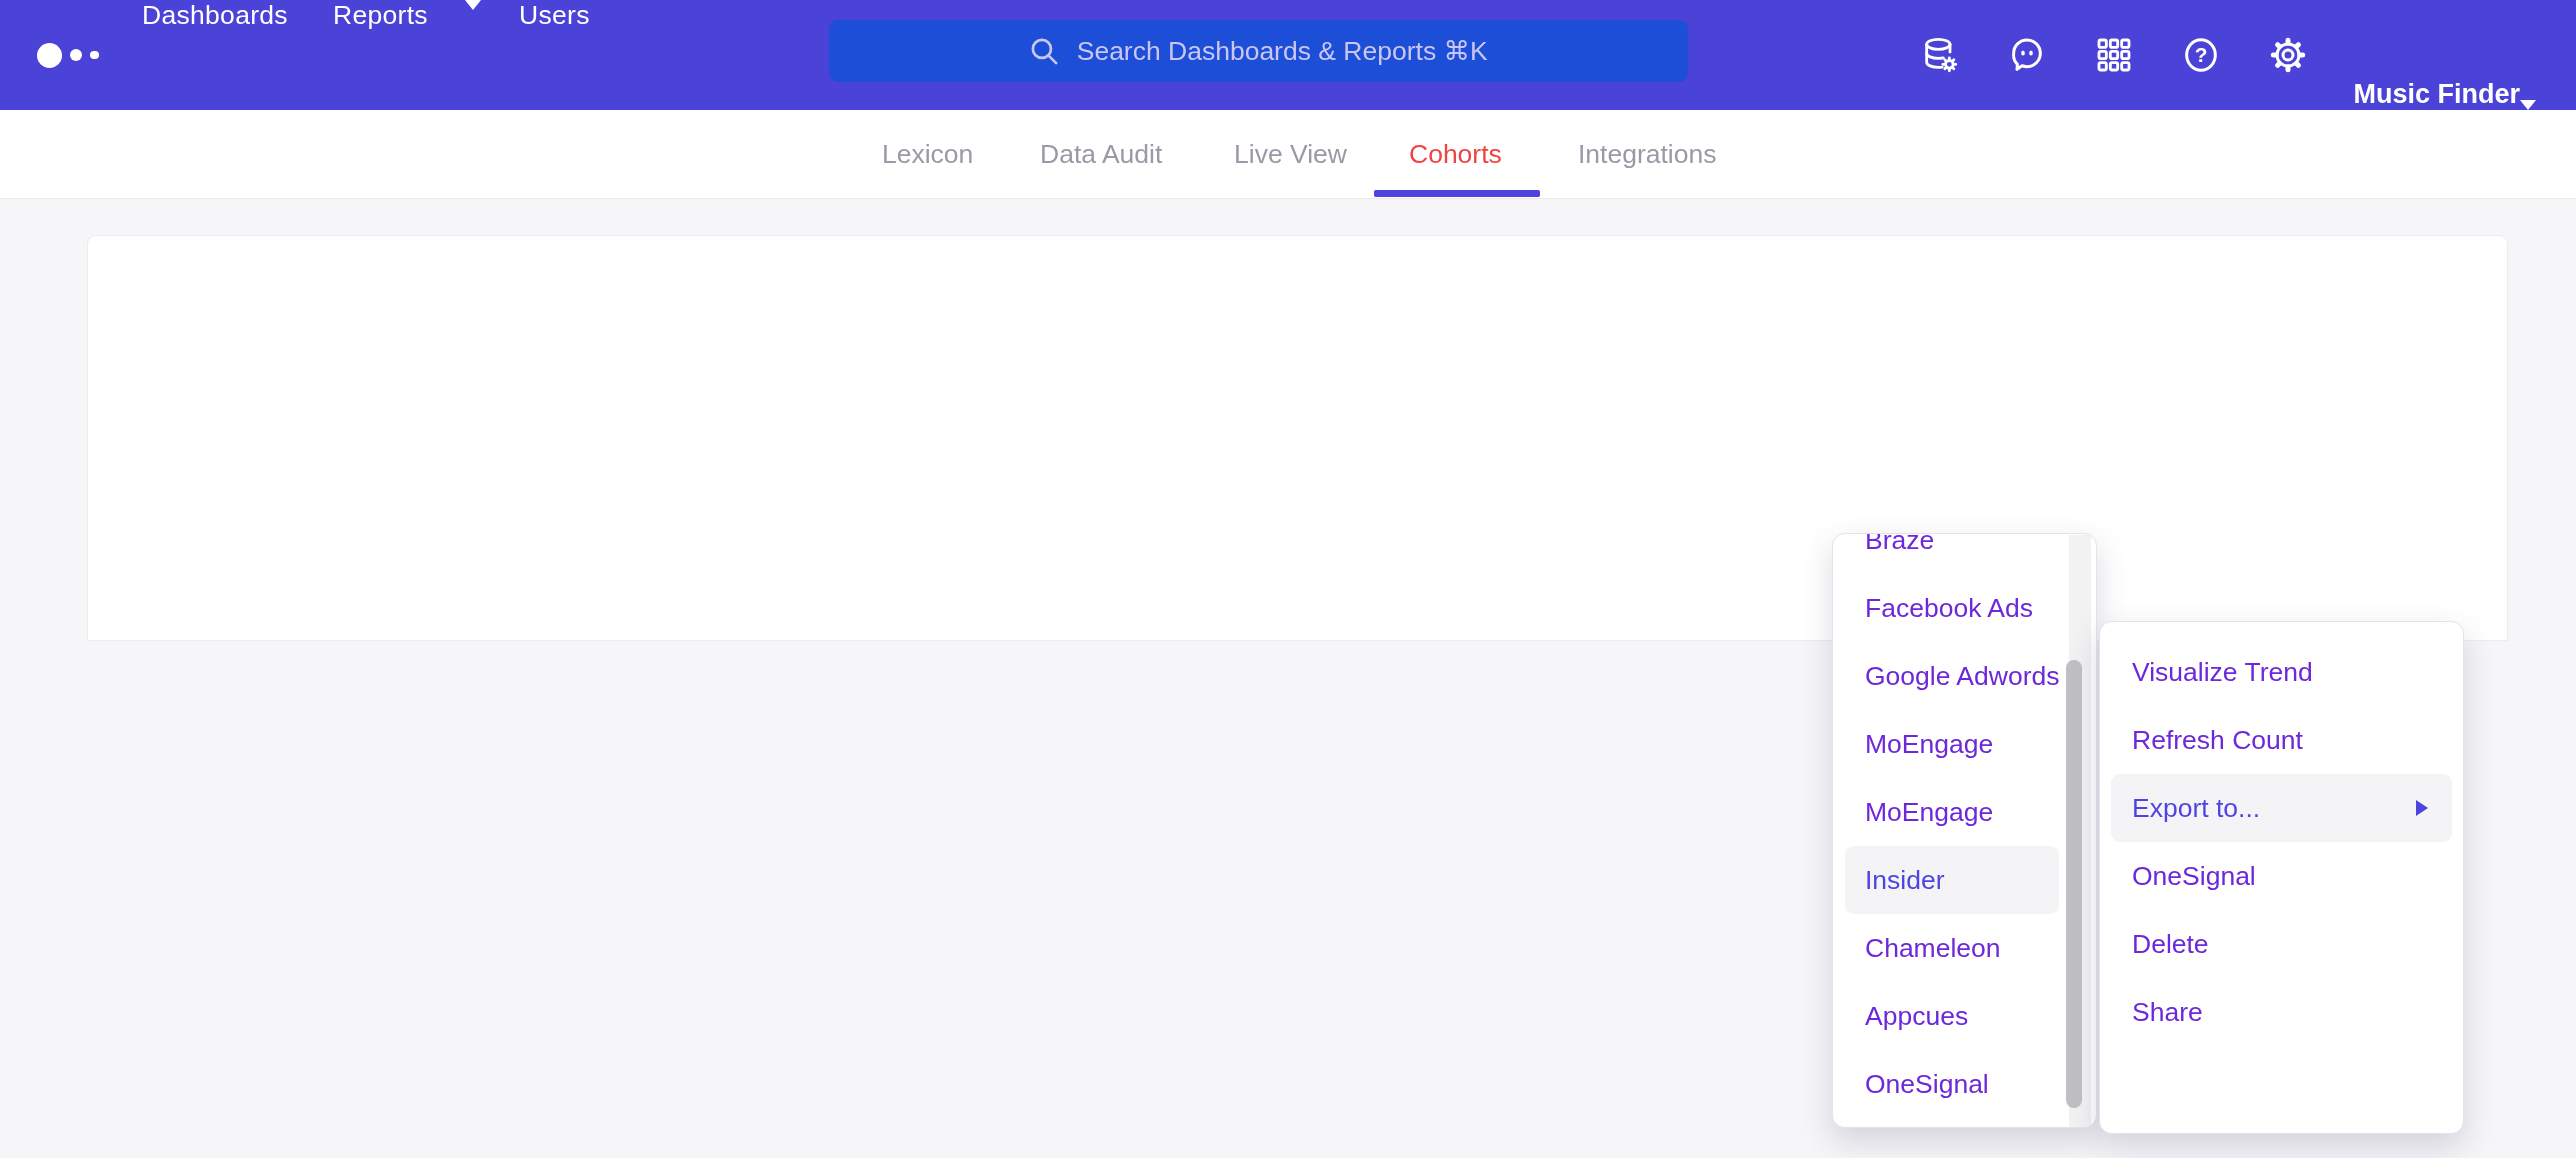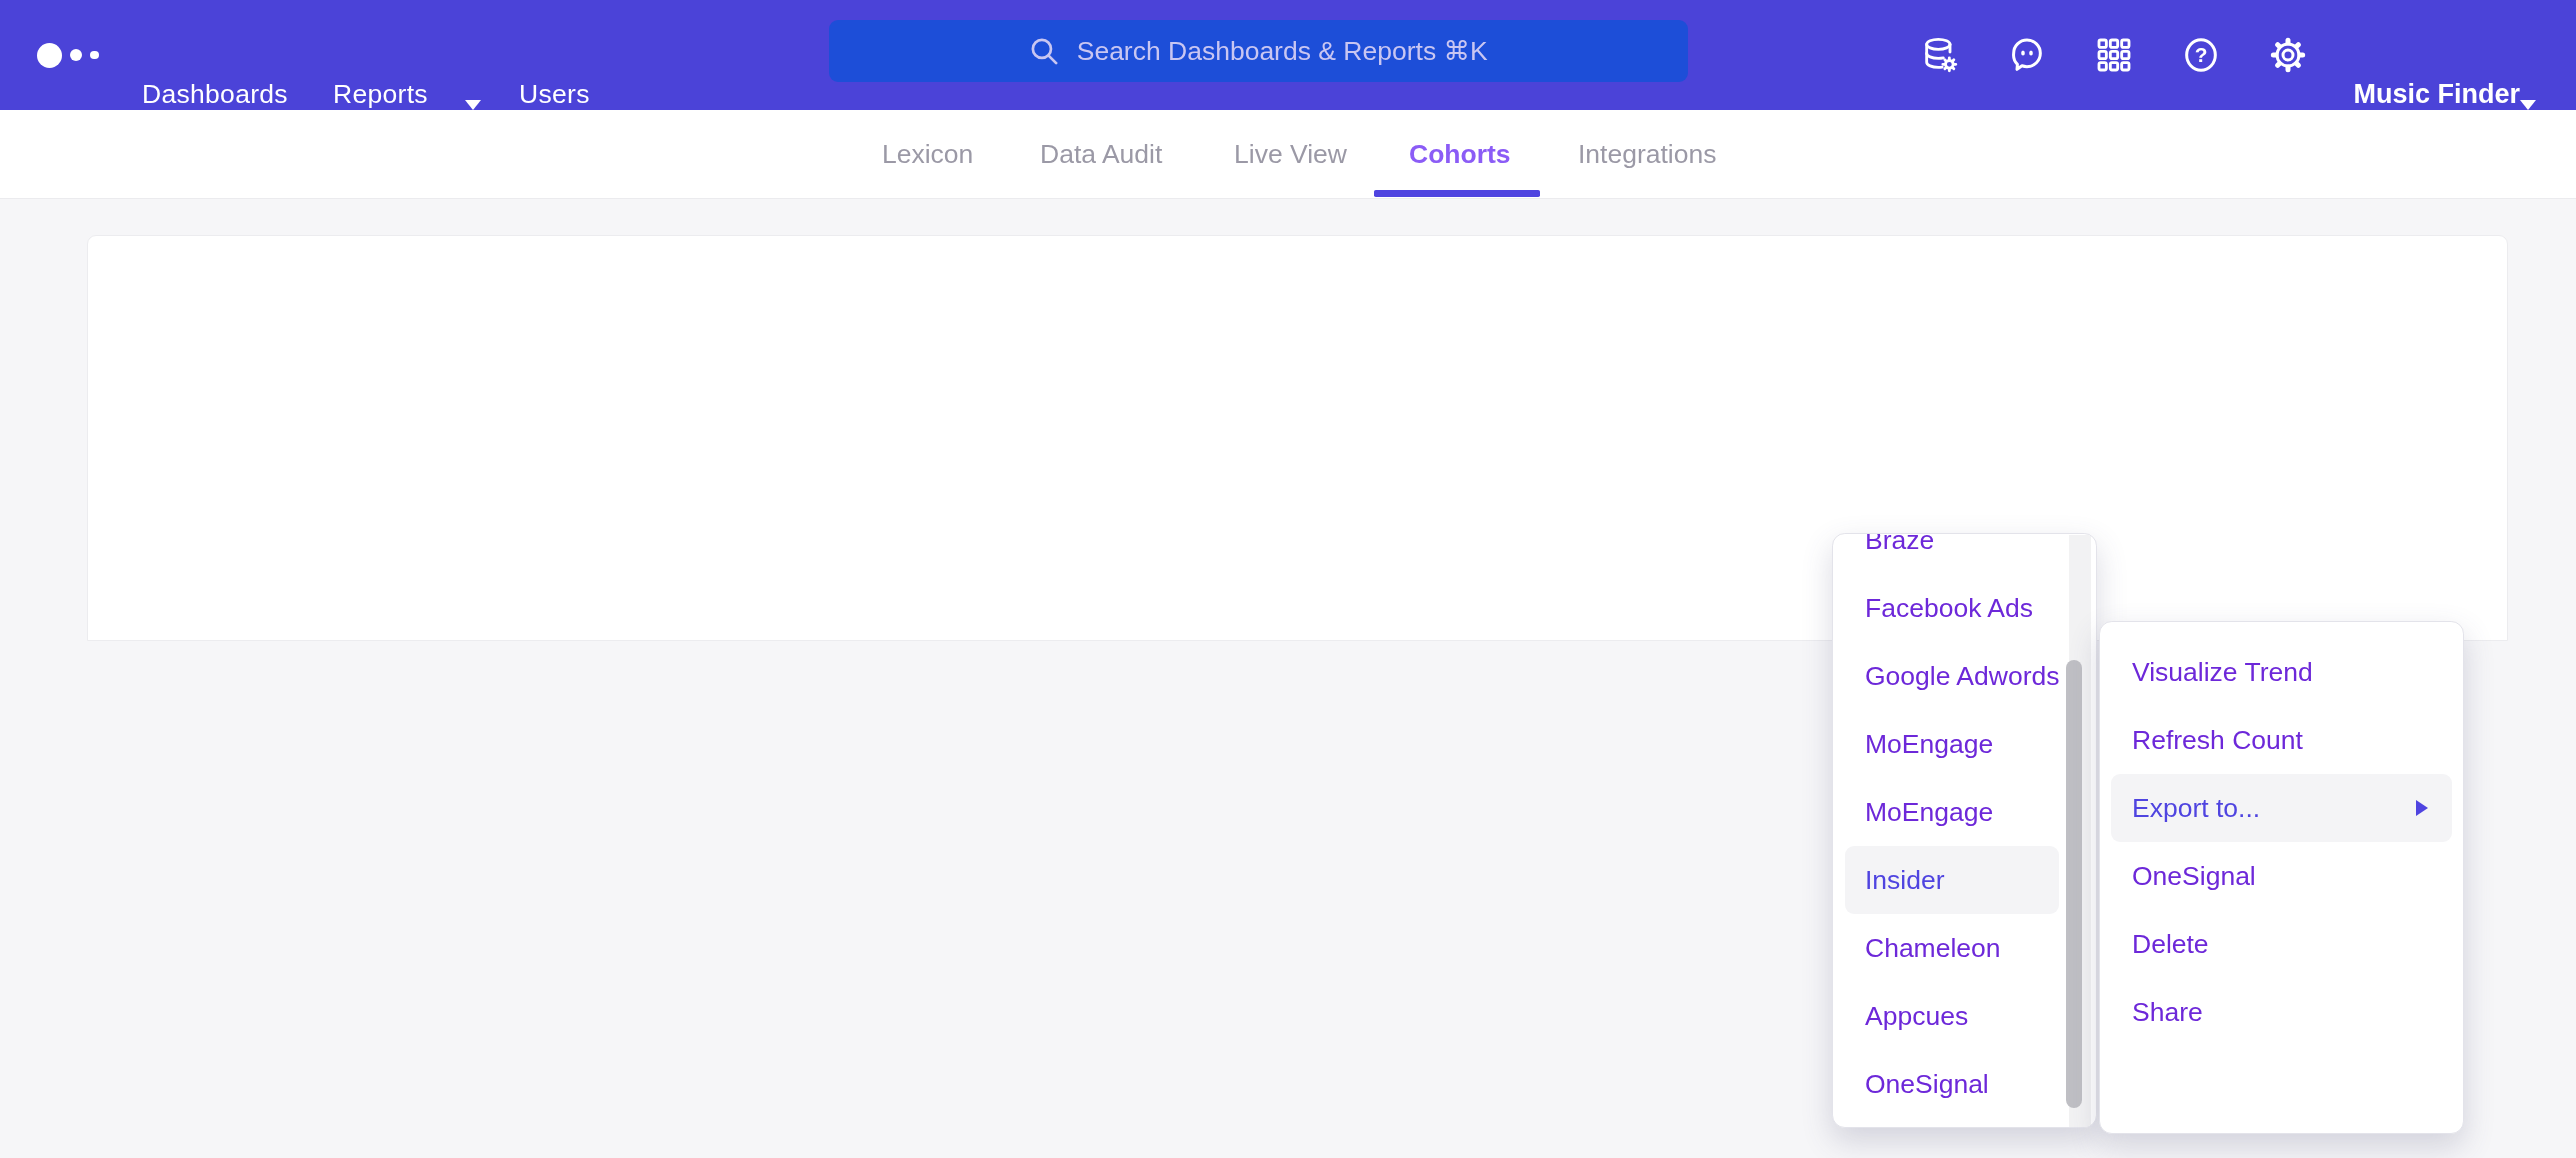--- a/index.html
+++ b/index.html
@@ -6,34 +6,34 @@
   html,body { width:2576px; height:1158px; }
   body {
     position:relative; overflow:hidden;
     background:#f6f6f8;
     font-family:"Liberation Sans","DejaVu Sans",sans-serif;
     color:#3c3c46;
   }
 
   
   .navbar { position:absolute; left:0; top:0; width:2576px; height:110px; background:#4b43d8; z-index:100; }
-  .nav-link { position:absolute; top:0; height:110px; display:flex; align-items:flex-end; color:#fff; font-size:26.5px; font-weight:500; letter-spacing:0.3px; cursor:pointer; }
+  .nav-link { position:absolute; top:0; height:110px; display:flex; align-items:flex-start; color:#fff; font-size:26.5px; font-weight:500; letter-spacing:0.3px; cursor:pointer; }
   .logo { position:absolute; left:37px; top:0; height:110px; display:flex; align-items:center; gap:8.2px; }
   .logo .d1 { width:25px; height:25px; border-radius:50%; background:#fff; }
   .logo .d2 { width:12px; height:12px; border-radius:50%; background:#fff; }
   .logo .d3 { width:8.2px;  height:8.2px;  border-radius:50%; background:#fff; }
   .caret-down { width:0; height:0; border-left:8.2px solid transparent; border-right:8.2px solid transparent; border-top:10px solid #fff; display:inline-block; }
   .nav-search { position:absolute; left:829px; top:20px; width:859px; height:62px; background:#1d4ed8; border-radius:9px; display:flex; align-items:center; justify-content:center; gap:16.4px; color:#c9c6f2; font-size:26.5px; cursor:text; }
   .nav-icon { position:absolute; top:35px; width:40px; height:40px; cursor:pointer; }
   .project { position:absolute; right:40px; top:0; height:110px; display:flex; align-items:flex-end; color:#fff; font-size:27px; font-weight:700; cursor:pointer; }
 
   
   .tabbar { position:absolute; left:0; top:110px; width:2576px; height:89px; background:#fff; border-bottom:0.9px solid #ebebee; z-index:90; }
   .tab { position:absolute; top:0; height:88px; display:flex; align-items:center; font-size:26.5px; color:#9b99a6; cursor:pointer; }
-  .tab.active { color:#8b5cf6; font-weight:700; }
+  .tab.active { color:#ef4444; font-weight:400; }
   .tab-underline { position:absolute; left:1374px; top:80px; width:166px; height:7.3px; background:#4f44e0; border-radius:1.8px; }
 
   
   .card { position:absolute; left:87px; top:235px; width:2421px; height:406px; background:#fff; border:0.9px solid #ececef; border-radius:9px 9px 0 0; z-index:1; }
   .user-tab { position:absolute; left:105px; top:267px; font-size:24px; font-weight:700; letter-spacing:2.7px; color:#4f44e0; cursor:pointer; }
   .card-divider { position:absolute; left:87px; top:346px; width:2421px; height:0.9px; background:#ececef; }
   .user-underline { position:absolute; left:87px; top:342px; width:103px; height:5.5px; background:#4f44e0; }
   .create-btn { position:absolute; left:2226px; top:265px; width:258px; height:58px; background:#fff; border:1.8px solid #dcdcdf; border-radius:7.3px; display:flex; align-items:center; justify-content:center; gap:13.7px; font-size:26.5px; color:#35353e; cursor:pointer; }
   .create-btn .plus { font-size:33px; font-weight:400; line-height:27px; color:#35353e; }
 

